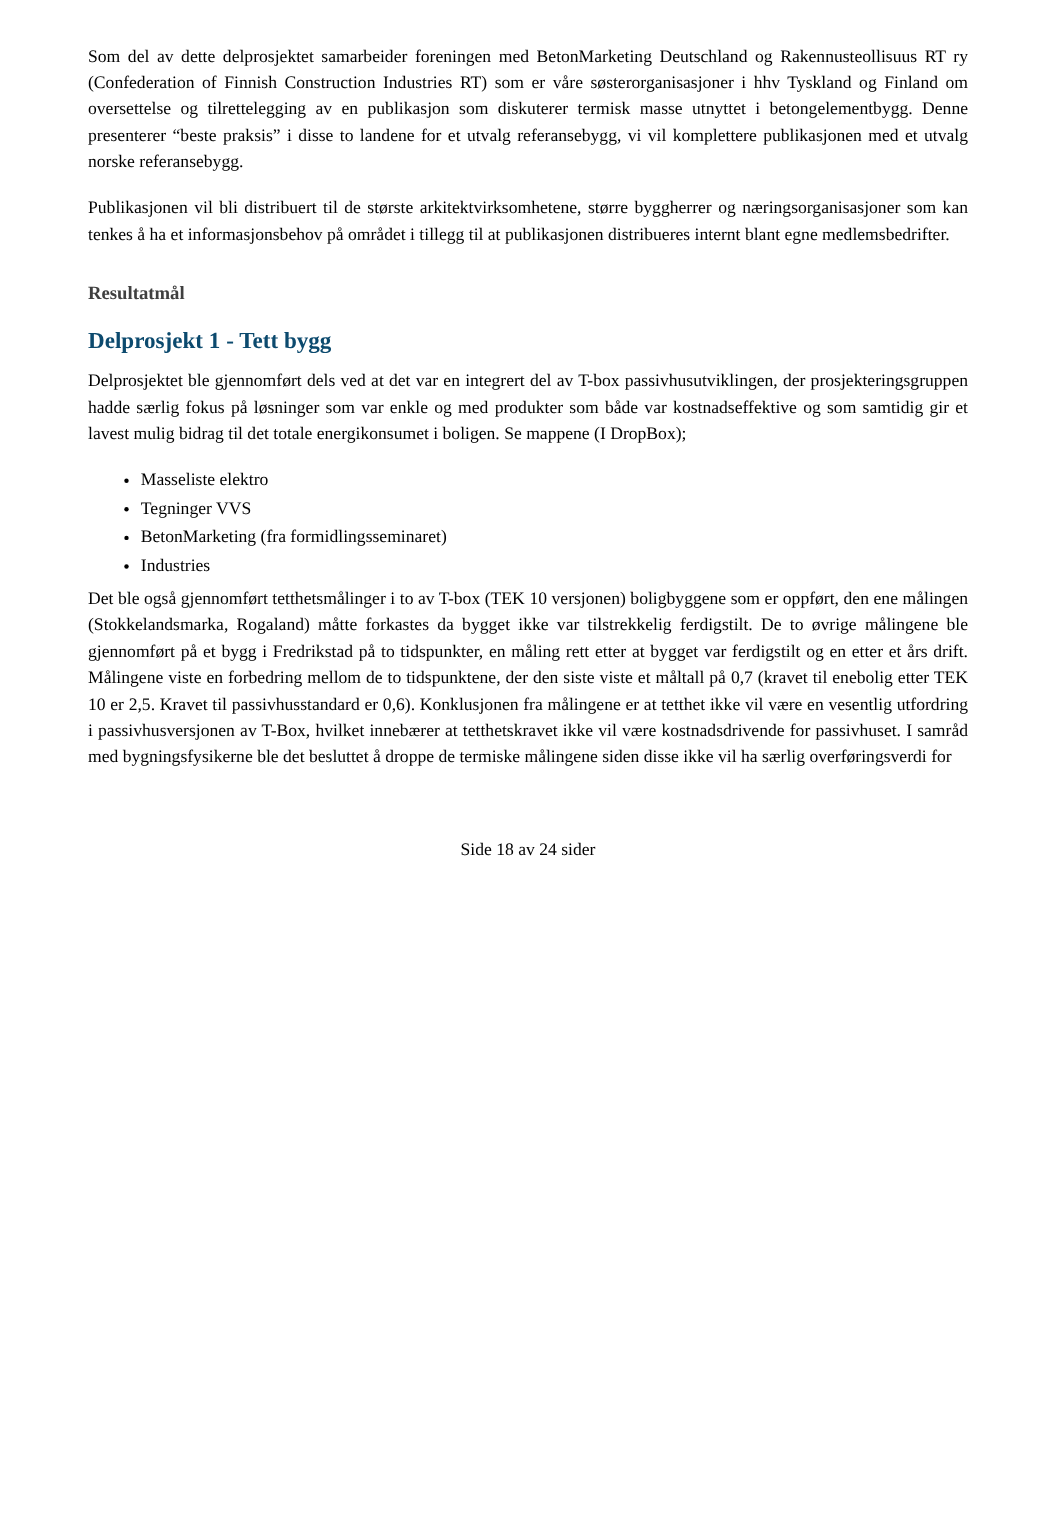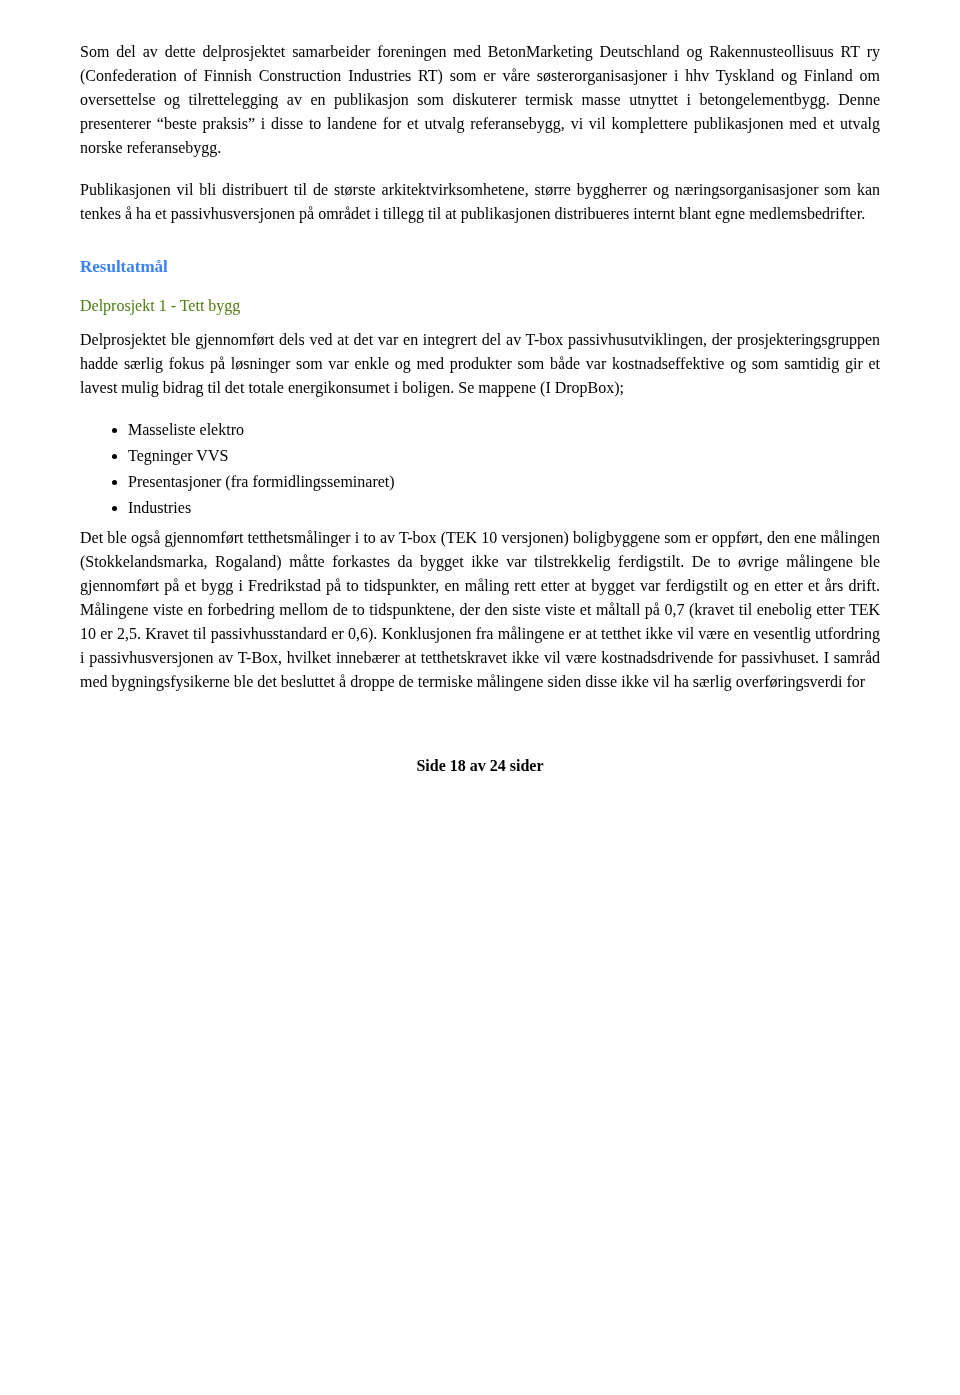--- a/index.html
+++ b/index.html
@@ -15,67 +15,66 @@
       min-height: 1395px;
       padding: 40px 80px 60px 80px;
       font-size: 16px;
       line-height: 1.5;
     }
     .main-paragraph {
       margin-bottom: 18px;
       text-align: justify;
     }
     .resultatmal-heading {
-      color: #3b82f6;
+      color: #404040;
       font-size: 17px;
       font-weight: bold;
       margin-top: 28px;
       margin-bottom: 14px;
     }
     .subheading-blue {
-      color: #4d7c0f;
-      font-size: 16px;
-      font-weight: normal;
+      color: #0c4a6e;
+      font-size: 21px;
+      font-weight: bold;
       margin-bottom: 10px;
       margin-top: 6px;
     }
     .bullet-list {
       list-style: disc;
       margin-left: 48px;
       margin-top: 6px;
       margin-bottom: 6px;
     }
     .bullet-list li {
       margin-bottom: 2px;
     }
     .page-footer {
       text-align: center;
       margin-top: 60px;
       font-size: 16px;
-      font-weight: bold;
     }
   </style>
 </head>
 <body>
 
 <p class="main-paragraph">Som del av dette delprosjektet samarbeider foreningen med BetonMarketing Deutschland og Rakennusteollisuus RT ry (Confederation of Finnish Construction Industries RT) som er våre søsterorganisasjoner i hhv Tyskland og Finland om oversettelse og tilrettelegging av en publikasjon som diskuterer termisk masse utnyttet i betongelementbygg. Denne presenterer “beste praksis” i disse to landene for et utvalg referansebygg, vi vil komplettere publikasjonen med et utvalg norske referansebygg.</p>
 
-<p class="main-paragraph">Publikasjonen vil bli distribuert til de største arkitektvirksomhetene, større byggherrer og næringsorganisasjoner som kan tenkes å ha et passivhusversjonen på området i tillegg til at publikasjonen distribueres internt blant egne medlemsbedrifter.</p>
+<p class="main-paragraph">Publikasjonen vil bli distribuert til de største arkitektvirksomhetene, større byggherrer og næringsorganisasjoner som kan tenkes å ha et informasjonsbehov på området i tillegg til at publikasjonen distribueres internt blant egne medlemsbedrifter.</p>
 
 <div>
   <h2 class="resultatmal-heading">Resultatmål</h2>
 
   <h3 class="subheading-blue">Delprosjekt 1 - Tett bygg</h3>
 
   <p class="main-paragraph">Delprosjektet ble gjennomført dels ved at det var en integrert del av T-box passivhusutviklingen, der prosjekteringsgruppen hadde særlig fokus på løsninger som var enkle og med produkter som både var kostnadseffektive og som samtidig gir et lavest mulig bidrag til det totale energikonsumet i boligen. Se mappene (I DropBox);</p>
 
   <ul class="bullet-list">
     <li>Masseliste elektro</li>
     <li>Tegninger VVS</li>
-    <li>Presentasjoner (fra formidlingsseminaret)</li>
+    <li>BetonMarketing (fra formidlingsseminaret)</li>
     <li>Industries</li>
   </ul>
 
   <p class="main-paragraph">Det ble også gjennomført tetthetsmålinger i to av T-box (TEK 10 versjonen) boligbyggene som er oppført, den ene målingen (Stokkelandsmarka, Rogaland) måtte forkastes da bygget ikke var tilstrekkelig ferdigstilt. De to øvrige målingene ble gjennomført på et bygg i Fredrikstad på to tidspunkter, en måling rett etter at bygget var ferdigstilt og en etter et  års drift. Målingene viste en forbedring mellom de to tidspunktene, der den siste viste et måltall på 0,7 (kravet til enebolig etter TEK 10 er 2,5. Kravet til passivhusstandard er 0,6). Konklusjonen fra målingene er at tetthet ikke vil være en vesentlig utfordring i passivhusversjonen av T-Box, hvilket innebærer at tetthetskravet ikke vil være kostnadsdrivende for passivhuset. I samråd med bygningsfysikerne ble det besluttet å droppe de termiske målingene siden disse ikke vil ha særlig overføringsverdi for</p>
 </div>
 
 <div class="page-footer">
   <span>Side 18 av 24 sider</span>
 </div>
 

